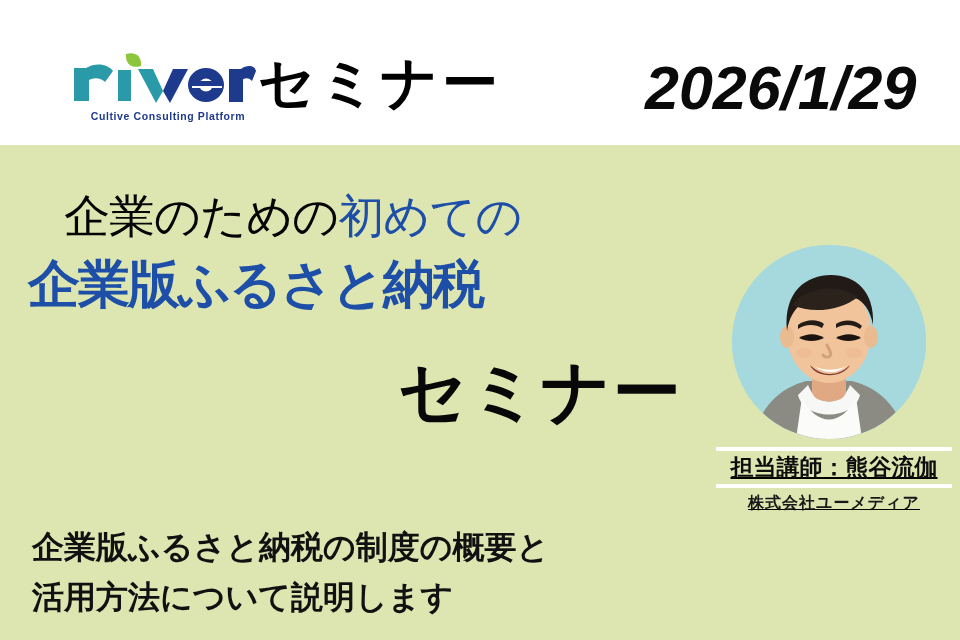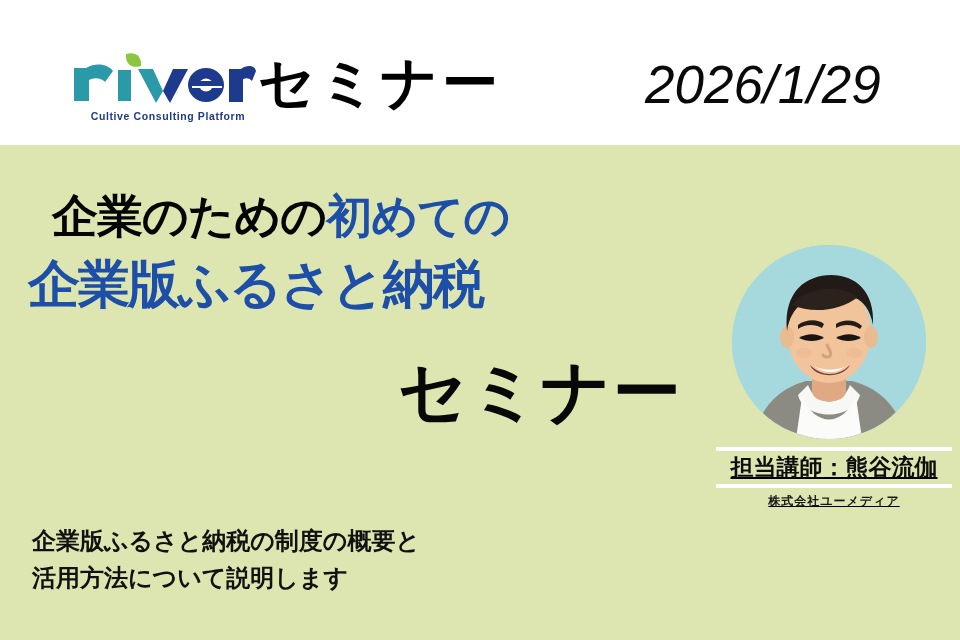--- a/index.html
+++ b/index.html
@@ -28,32 +28,32 @@
   .header-seminar{
     position:absolute;left:258px;top:55px;
     font-size:56px;font-weight:bold;color:#000;
     letter-spacing:4px;line-height:1;
     font-family:"DejaVu Sans","Liberation Sans",sans-serif;
     white-space:nowrap;
   }
 
   .header-date{
     position:absolute;left:645px;top:58px;
-    font-size:53px;font-weight:normal;font-style:italic;color:#0a0a0a;
+    font-size:61px;font-weight:bold;font-style:italic;color:#0a0a0a;
     letter-spacing:0px;line-height:1;
     font-family:"Liberation Sans","DejaVu Sans",sans-serif;
     white-space:nowrap;
   }
 
   
   .body-area{position:absolute;left:0;top:145px;width:960px;height:495px;background:#dde5b0;}
 
   .line1{
-    position:absolute;left:52px;top:48px;
-    font-size:46px;font-weight:bold;line-height:1;
+    position:absolute;left:64px;top:48px;
+    font-size:46px;font-weight:normal;line-height:1;
     letter-spacing:-1px;white-space:nowrap;
     font-family:"DejaVu Sans","Liberation Sans",sans-serif;
   }
   .line1 .k{color:#050505;}
   .line1 .b{color:#1d4ea8;}
 
   .line2{
     position:absolute;left:28px;top:113px;
     font-size:52px;font-weight:bold;color:#1d4ea8;
     line-height:1;letter-spacing:-2px;white-space:nowrap;
@@ -62,21 +62,21 @@
 
   .line3{
     position:absolute;left:398px;top:212px;
     font-size:68px;font-weight:bold;color:#080808;
     line-height:1;letter-spacing:2px;white-space:nowrap;
     font-family:"DejaVu Serif","Liberation Serif",serif;
   }
 
   .desc{
     position:absolute;left:32px;top:378px;
-    font-size:24px;font-weight:bold;color:#111;
+    font-size:32px;font-weight:bold;color:#111;
     line-height:1.55;letter-spacing:0px;
     font-family:"DejaVu Sans","Liberation Sans",sans-serif;
     white-space:pre-line;
   }
 
   
   .portrait{
     position:absolute;left:732px;top:100px;
     width:194px;height:194px;border-radius:50%;
     overflow:hidden;background:#a5d9de;
@@ -89,21 +89,21 @@
   .rule.top{margin-bottom:2px;}
   .rule.bot{margin-top:2px;}
   .speaker-name{
     font-size:23px;font-weight:bold;color:#0d0d0d;
     line-height:1.25;letter-spacing:0px;text-align:center;
     font-family:"DejaVu Sans","Liberation Sans",sans-serif;
     white-space:nowrap;
   }
   .speaker-org{
     margin-top:5px;text-align:center;
-    font-size:12px;font-weight:bold;color:#171717;
+    font-size:16px;font-weight:bold;color:#171717;
     letter-spacing:1px;
     font-family:"DejaVu Sans","Liberation Sans",sans-serif;
     white-space:nowrap;
   }
 </style>
 </head>
 <body>
 
 <div class="slide">
 

